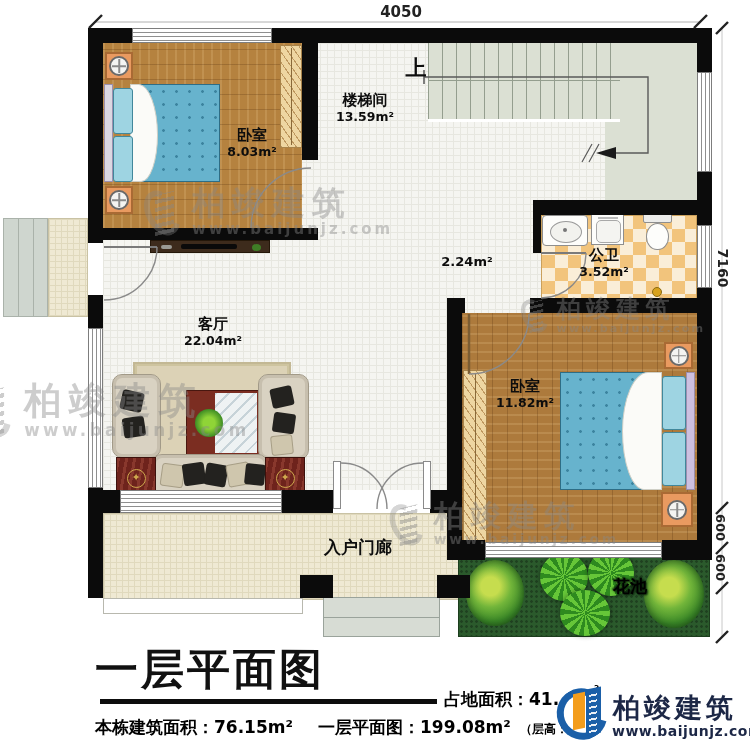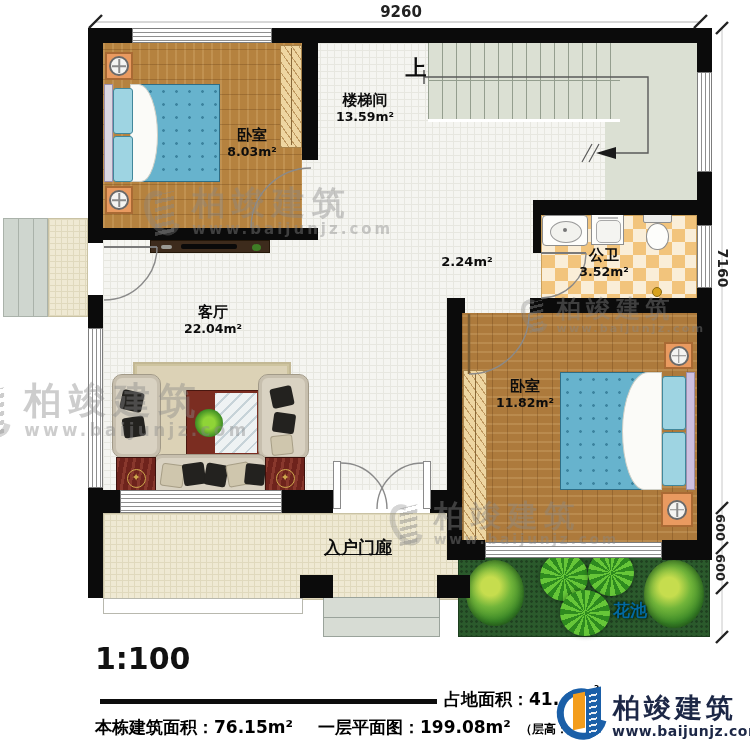--- a/index.html
+++ b/index.html
@@ -220,42 +220,42 @@
   <span class="room-area">8.03m²</span>
 </div>
 <div class="room-label" style="left:322px;top:92px;width:86px;">
   <span class="room-name">楼梯间</span>
   <span class="room-area">13.59m²</span>
 </div>
 <div class="room-label" style="left:568px;top:247px;width:72px;">
   <span class="room-name">公卫</span>
   <span class="room-area">3.52m²</span>
 </div>
-<div class="room-label" style="left:168px;top:304px;width:90px;">
+<div class="room-label" style="left:168px;top:316px;width:90px;">
   <span class="room-name">客厅</span>
   <span class="room-area">22.04m²</span>
 </div>
 <div class="room-label" style="left:480px;top:378px;width:90px;">
   <span class="room-name">卧室</span>
   <span class="room-area">11.82m²</span>
 </div>
 <div class="room-label" style="left:432px;top:254px;width:70px;">
   <span class="room-area" style="font-size:13px;">2.24m²</span>
 </div>
-<div class="room-label" style="left:308px;top:537px;width:100px;text-decoration:underline;">
+<div class="room-label" style="left:308px;top:537px;width:100px;">
   <span style="font-size:17px;">入户门廊</span>
 </div>
-<div class="room-label" style="left:598px;top:600px;width:64px;color:#0369a1;text-shadow:1px 1px 2px #0a240a, -1px -1px 2px #0a240a;">
+<div class="room-label" style="left:598px;top:576px;width:64px;color:#000000;text-shadow:1px 1px 2px #0a240a, -1px -1px 2px #0a240a;">
   <span style="font-size:17px;">花池</span>
 </div>
 <div class="room-label" style="left:402px;top:56px;width:28px;">
   <span style="font-size:21px;">上</span>
 </div>
 
-<div class="dim" style="left:366px;top:3px;width:70px;text-align:center;font-size:15px;">9260</div>
+<div class="dim" style="left:366px;top:3px;width:70px;text-align:center;font-size:15px;">4050</div>
 <div class="dim dim-v" style="left:698px;top:260px;width:50px;text-align:center;">7160</div>
 <div class="dim dim-v" style="left:700px;top:520px;width:40px;text-align:center;font-size:13px;">600</div>
 <div class="dim dim-v" style="left:700px;top:560px;width:40px;text-align:center;font-size:13px;">600</div>
 
 <div class="wm" style="left:140px;top:186px;">
   <span class="wm-glyph"></span>
   <span><span class="wm-name">柏竣建筑</span><br><span class="wm-site">www.baijunjz.com</span></span>
 </div>
 <div class="wm" style="left:518px;top:296px;transform:scale(.74);transform-origin:left top;">
   <span class="wm-glyph"></span>
@@ -264,21 +264,21 @@
 <div class="wm" style="left:-34px;top:382px;transform:scale(1.12);transform-origin:left top;">
   <span class="wm-glyph"></span>
   <span><span class="wm-name">柏竣建筑</span><br><span class="wm-site">www.baijunjz.com</span></span>
 </div>
 <div class="wm" style="left:386px;top:500px;transform:scale(.92);transform-origin:left top;">
   <span class="wm-glyph"></span>
   <span><span class="wm-name">柏竣建筑</span><br><span class="wm-site">www.baijunjz.com</span></span>
 </div>
 
 <div class="abs" style="left:95px;top:641px;display:flex;align-items:baseline;gap:13px;">
-  <span style="font-size:30px;font-weight:bold;">1:100</span>
+  <span style="font-size:43px;font-weight:900;letter-spacing:3px;">一层平面图</span>
 </div>
 <div class="abs" style="left:100px;top:699px;width:337px;height:5px;background:#0d0d0d;"></div>
 <div class="footer-text" style="left:444px;top:688px;">占地面积：41.</div>
 <div class="footer-text" style="left:594px;top:683px;font-size:12px;">²</div>
 <div class="footer-text" style="left:520px;top:721px;font-size:12px;">（层高：</div>
 <div class="footer-text" style="left:95px;top:716px;">本栋建筑面积：76.15m²</div>
 <div class="footer-text" style="left:318px;top:716px;">一层平面图：199.08m²</div>
 <div class="logo-mark" style="left:557px;top:684px;">
   <div class="lm-swoosh"></div>
     <div class="lm-orange"></div>

